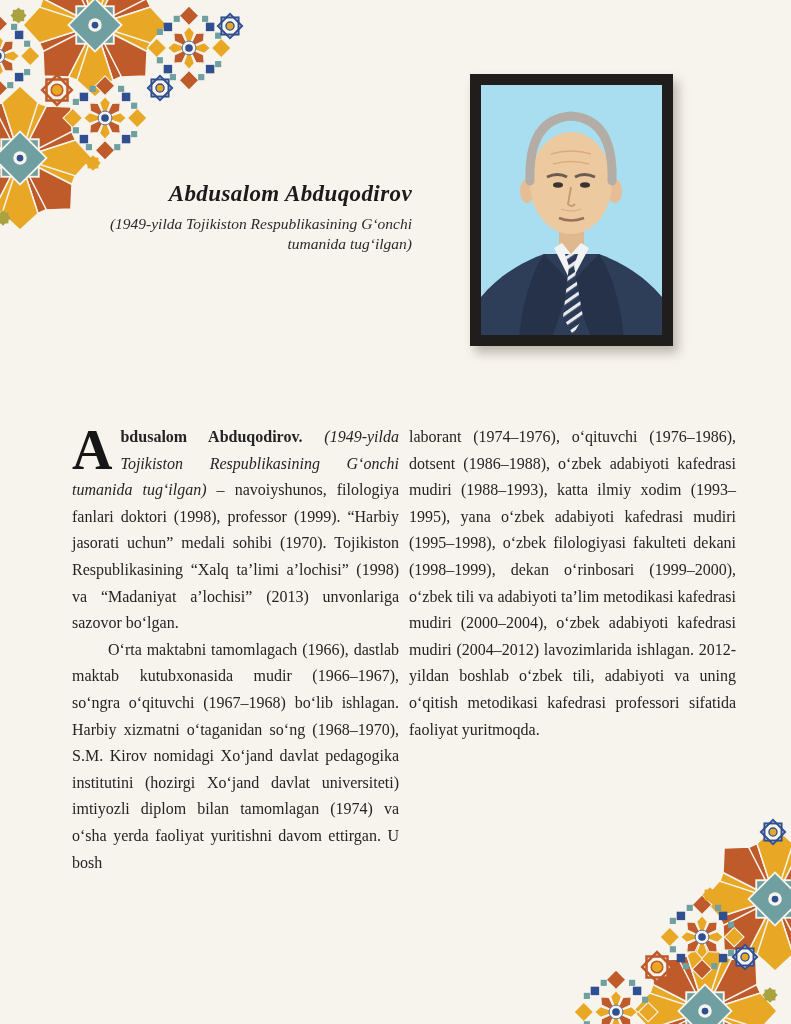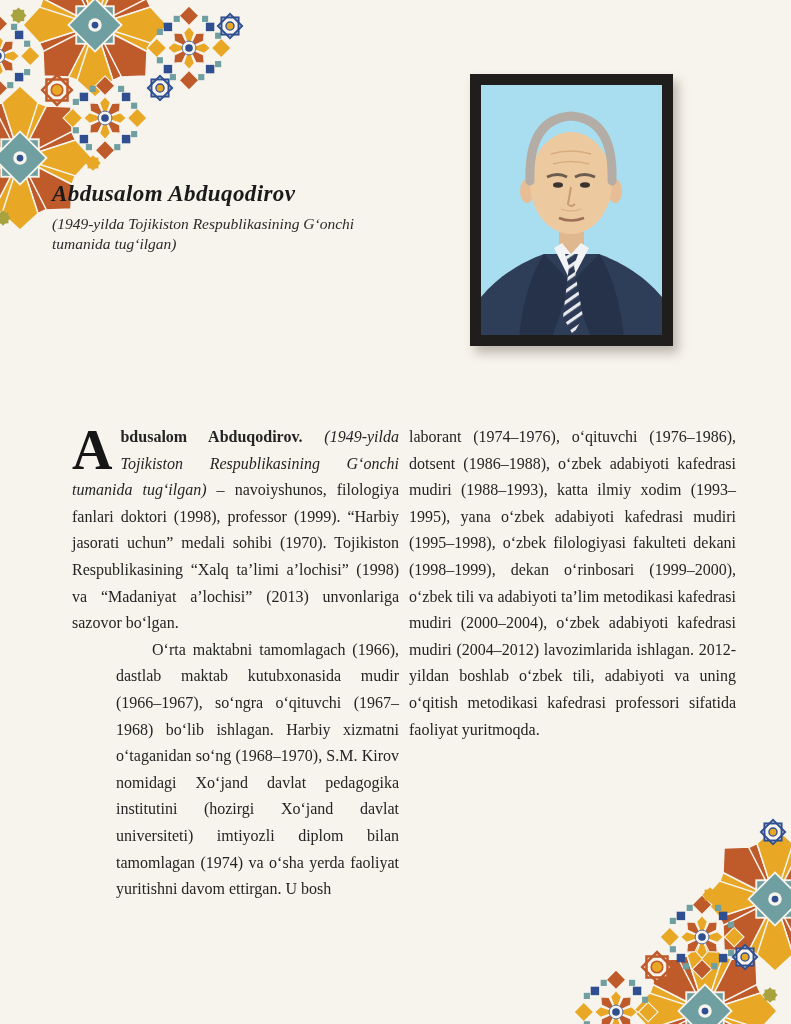--- a/index.html
+++ b/index.html
@@ -6,21 +6,21 @@
   .page{
     position:relative;
     width:791px;height:1024px;
     margin:0 auto;
     background:#f7f4ed;
     overflow:hidden;
     font-family:"Liberation Serif", serif;
   }
   .orn{position:absolute;pointer-events:none;}
   
-  .title-block{position:absolute;left:52px;top:180px;width:360px;text-align:left;}
+  .title-block{position:absolute;left:52px;top:180px;width:360px;text-align:right;}
   .title-block h1{
     margin:0;font-family:"Liberation Serif",serif;
     font-style:italic;font-weight:700;font-size:23px;line-height:28px;
     color:#1b1b1b;letter-spacing:.4px;
   }
   .title-block .subtitle{
     margin:6px 0 0 0;font-style:italic;font-size:15.5px;line-height:20px;color:#2a2a2a;
   }
   
   .photo-frame{
@@ -33,21 +33,21 @@
   .columns{
     position:absolute;left:72px;top:424px;width:664px;
     display:flex;gap:10px;
   }
   .col{
     width:327px;
     font-size:16px;line-height:26.6px;
     color:#242424;text-align:justify;
   }
   .col p{margin:0;padding:0;}
-  .col p.indent{text-indent:36px;margin-left:44px;}
+  .col p.indent{text-indent:36px;}
   .lead b{font-weight:700;}
   .lead .it{font-style:italic;}
   .dropcap{
     float:left;font-weight:700;font-size:56px;line-height:46px;
     padding:3px 8px 0 0;color:#161616;
   }
 </style>
 </head>
 <body>
 

